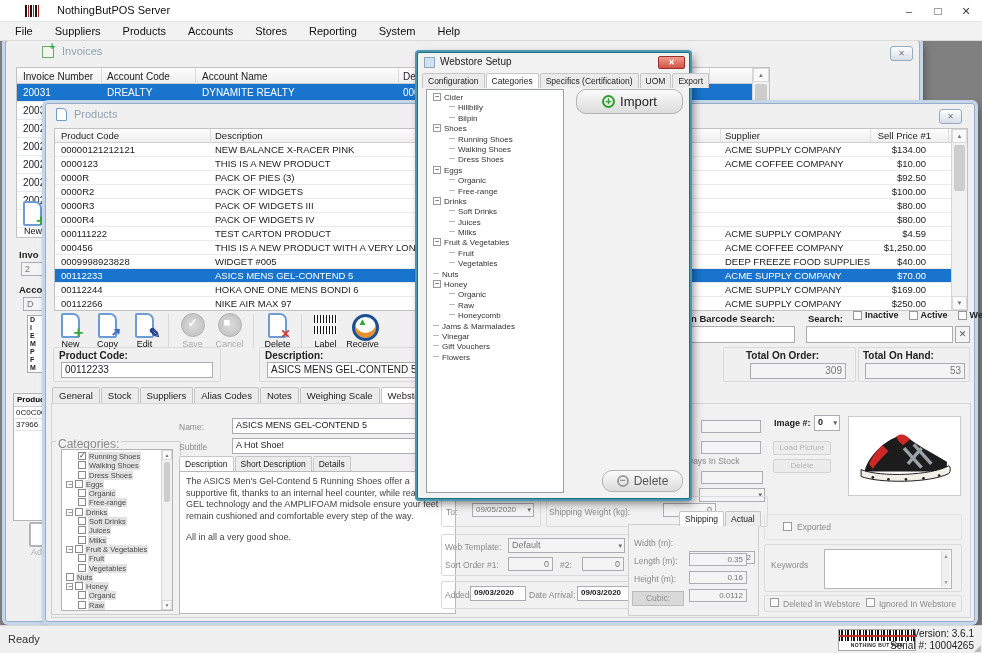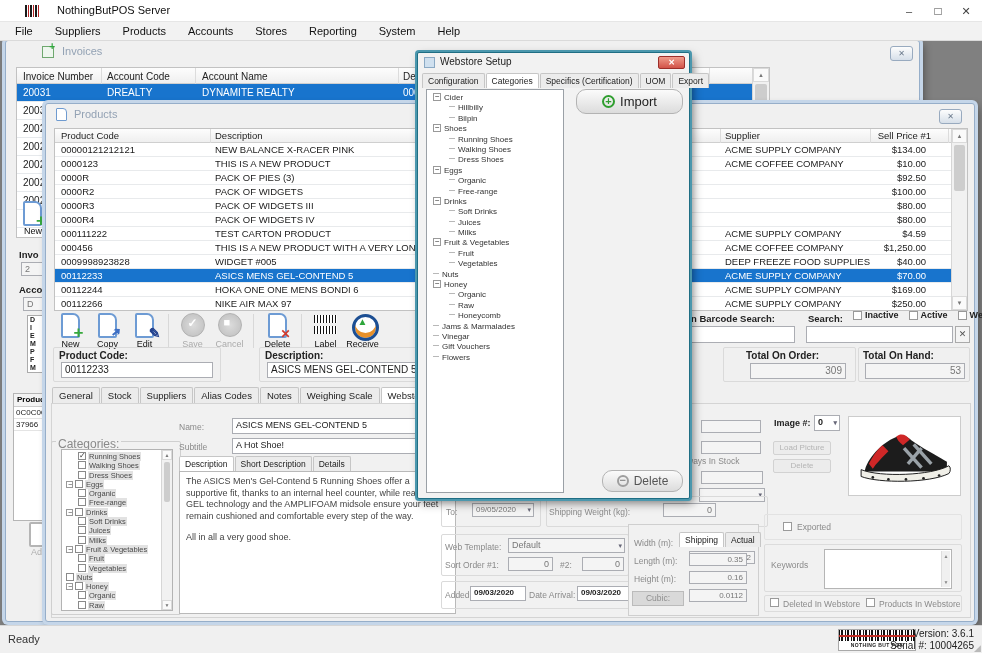--- a/index.html
+++ b/index.html
@@ -483,21 +483,21 @@
     <div class="lbl" style="left:514px;top:456px;">#2:</div>
     <div class="fld ra dis" style="left:536px;top:453px;width:42px;height:14px;">0</div>
 
     <div class="gbox" style="left:395px;top:477px;width:200px;height:28px;"></div>
     <div class="lbl" style="left:399px;top:486px;">Added:</div>
     <div class="fld" style="left:424px;top:482px;width:56px;height:15px;font-size:8px;font-weight:bold;">09/03/2020</div>
     <div class="lbl" style="left:483px;top:486px;">Date Arrival:</div>
     <div class="fld dd" style="left:531px;top:482px;width:62px;height:15px;font-size:8px;font-weight:bold;">09/03/2020</div>
 
     <div style="position:absolute;left:582px;top:420px;width:131px;height:92px;background:#f1f1f1;border:1px solid #cfcfcf;"></div>
-    <div id="dims-tabs" style="position:absolute;left:585px;top:428px;display:flex;align-items:center;padding-left:48px;">
+    <div id="dims-tabs" style="position:absolute;left:585px;top:407px;display:flex;align-items:center;padding-left:48px;">
         <div class="tab smalltab act">Shipping</div>
         <div class="tab smalltab">Actual</div>
       </div>
     <div id="dims">
         <div class="lbl" style="left: 588px; top: 434px;">Width (m):</div>
         <div class="fld ra dis" style="left: 643px; top: 447px; width: 66px; height: 13px; font-size: 8px;">0.2</div>
         <div class="lbl" style="left: 588px; top: 452px;">Length (m):</div>
         <div class="fld ra dis" style="left: 643px; top: 449px; width: 58px; height: 13px; font-size: 8px;">0.35</div>
         <div class="lbl" style="left: 588px; top: 470px;">Height (m):</div>
         <div class="fld ra dis" style="left: 643px; top: 467px; width: 58px; height: 13px; font-size: 8px;">0.16</div>
@@ -535,21 +535,21 @@
       <div class="kscroll">
           <i style="top:2px;">▲</i>
           <i style="bottom:2px;">▼</i>
         </div>
     </div>
 
     <div class="gbox" style="left:718px;top:491px;width:198px;height:17px;border-color:#dcdcdc;"></div>
     <div class="cb" style="left:724px;top:494px;"></div>
     <div class="lbl" style="left:737px;top:495px;">Deleted In Webstore</div>
     <div class="cb" style="left:820px;top:494px;"></div>
-    <div class="lbl" style="left:833px;top:495px;">Products In Webstore</div>
+    <div class="lbl" style="left:833px;top:495px;">Ignored In Webstore</div>
   </div>
 
   <div class="dlg">
     <div class="dlg-title-icon"></div>
     <div class="dlg-title">Webstore Setup</div>
     <div class="dlg-close"></div>
     <div id="dlg-tabs" style="position:absolute;left:4px;top:20px;display:flex;align-items:flex-end;">
         <div class="tab smalltab">Configuration</div>
         <div class="tab smalltab act">Categories</div>
         <div class="tab smalltab">Specifics (Certification)</div>

